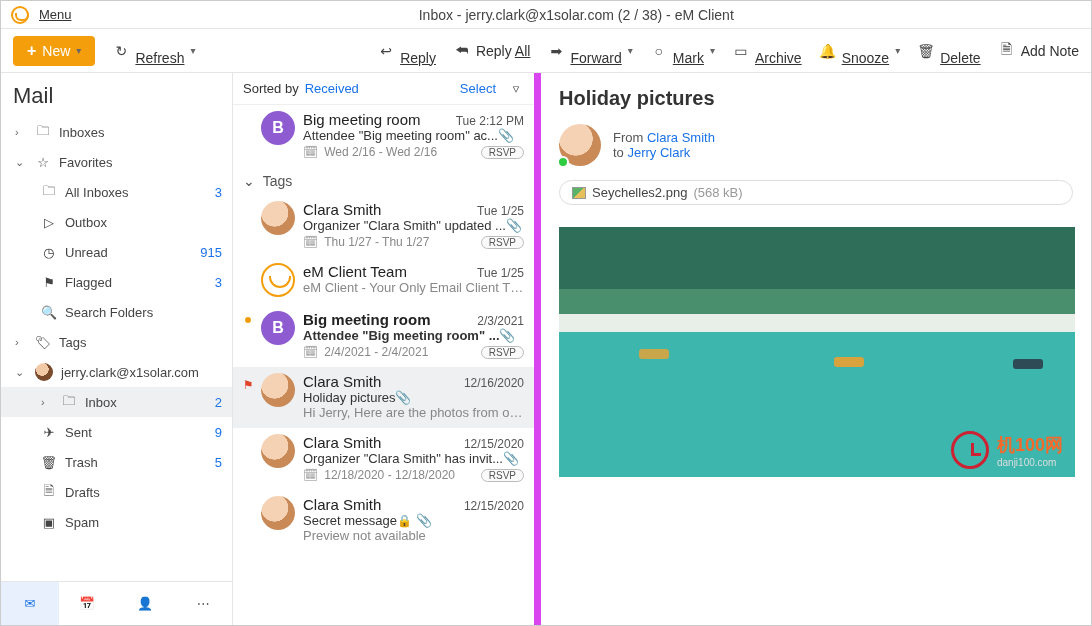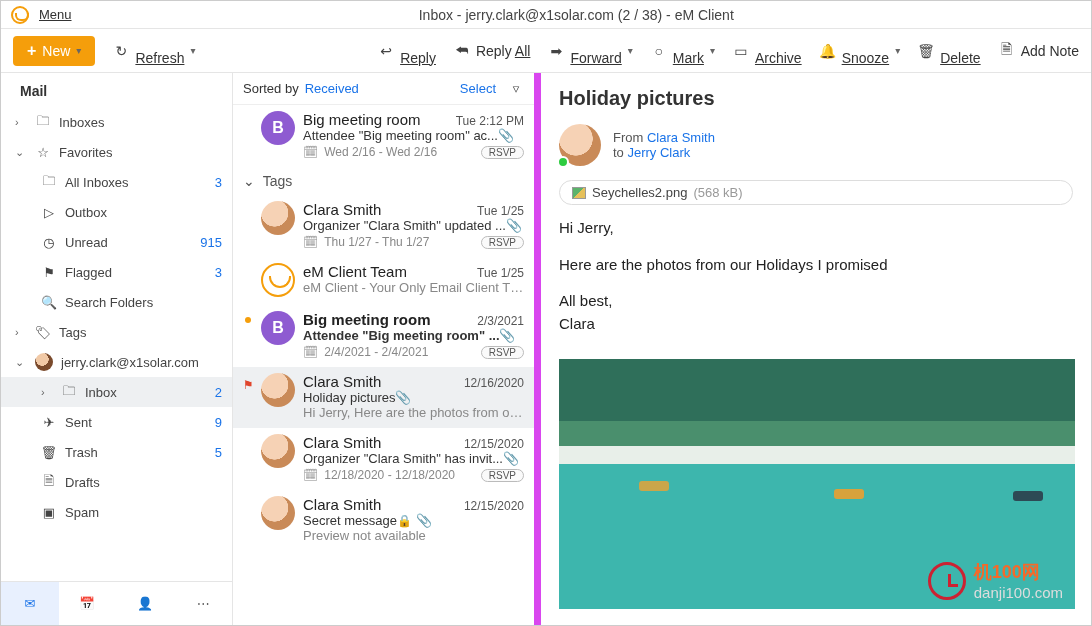--- a/index.html
+++ b/index.html
@@ -21,21 +21,21 @@
 .tb-item .u { text-decoration: underline; margin-top: 14px; }
 .tb-spacer { flex: 1; }
 .chev { font-size: 10px; color: #666; }
 .ic { width: 16px; height: 16px; display: inline-flex; align-items: center; justify-content: center; color: #444; }
 
 
 .main { flex: 1; display: flex; min-height: 0; }
 
 
 .sidebar { width: 232px; display: flex; flex-direction: column; border-right: 1px solid #e5e5e5; }
-.sb-title { font-size: 14px; font-weight: 700; padding: 10px 19px 8px; }
+.sb-title { font-size: 22px; font-weight: 400; padding: 10px 12px 8px; }
 .sb-tree { flex: 1; overflow: auto; }
 .sb-row { display: flex; align-items: center; height: 30px; padding: 0 10px 0 14px; gap: 8px; cursor: pointer; color: #444; }
 .sb-row.indent { padding-left: 40px; }
 .sb-row.indent2 { padding-left: 40px; }
 .sb-row .exp { width: 12px; font-size: 11px; color: #666; }
 .sb-row .lbl { flex: 1; white-space: nowrap; overflow: hidden; text-overflow: ellipsis; }
 .sb-row .cnt { color: #1a73e8; font-size: 13px; min-width: 20px; text-align: right; }
 .sb-row.sel { background: #eef0f2; }
 .sb-ic { width: 16px; height: 16px; display: inline-flex; align-items: center; justify-content: center; }
 .avatar-sm { width: 18px; height: 18px; border-radius: 50%; background: radial-gradient(circle at 40% 35%, #f1c9a6 0 40%, #7a4a2c 41% 100%); }
@@ -91,21 +91,21 @@
 .boat { position: absolute; width: 30px; height: 10px; background: #caa64a; border-radius: 3px; }
 .boat.b1 { left: 80px; top: 122px; }
 .boat.b2 { left: 275px; top: 130px; background: #d8a23c; }
 .boat.b3 { left: 454px; top: 132px; background: #2d4a55; }
 .overlay-logo { position: absolute; right: 12px; bottom: 8px; display: flex; align-items: center; gap: 8px; }
 .ov-circ { width: 38px; height: 38px; border: 3px solid #c23; border-radius: 50%; position: relative; }
 .ov-circ::before, .ov-circ::after { content: ""; position: absolute; background: #c23; }
 .ov-circ::before { width: 3px; height: 10px; left: 17px; top: 9px; }
 .ov-circ::after { width: 10px; height: 3px; left: 17px; top: 19px; }
 .ov-text { color: #f46a2a; font-size: 18px; font-weight: 600; }
-.ov-sub { color: #ddd; font-size: 15px; display: block; }
+.ov-sub { color: #ddd; font-size: 10px; display: block; }
 </style>
 </head>
 <body>
 
 <div class="app">
 
   <div class="menubar">
     <div class="logo"></div>
     <span class="menu-link"><span class="u">Menu</span></span>
     <div class="window-title">Inbox - jerry.clark@x1solar.com (2 / 38) - eM Client</div>
@@ -400,26 +400,20 @@
           </div>
         <div class="rd-meta">
           <div><span>From</span> <span class="link">Clara Smith</span></div>
           <div><span>to</span> <span class="link">Jerry Clark</span></div>
         </div>
       </div>
       <div class="rd-attach">
         <span class="img-thumb"></span>
         <span>Seychelles2.png</span>
         <span class="size">(568 kB)</span>
-      </div>
-      <div class="rd-body">
-        <p>Hi Jerry,</p>
-        <p>Here are the photos from our Holidays I promised</p>
-        <p style="margin-bottom:0">All best,</p>
-        <p>Clara</p>
       </div>
       <div class="photo">
         <div class="boat b1"></div>
           <div class="boat b2"></div>
           <div class="boat b3"></div>
         <div class="overlay-logo">
           <div class="ov-circ"></div>
           <div>
             <span class="ov-text">机100网</span>
             <span class="ov-sub">danji100.com</span>

